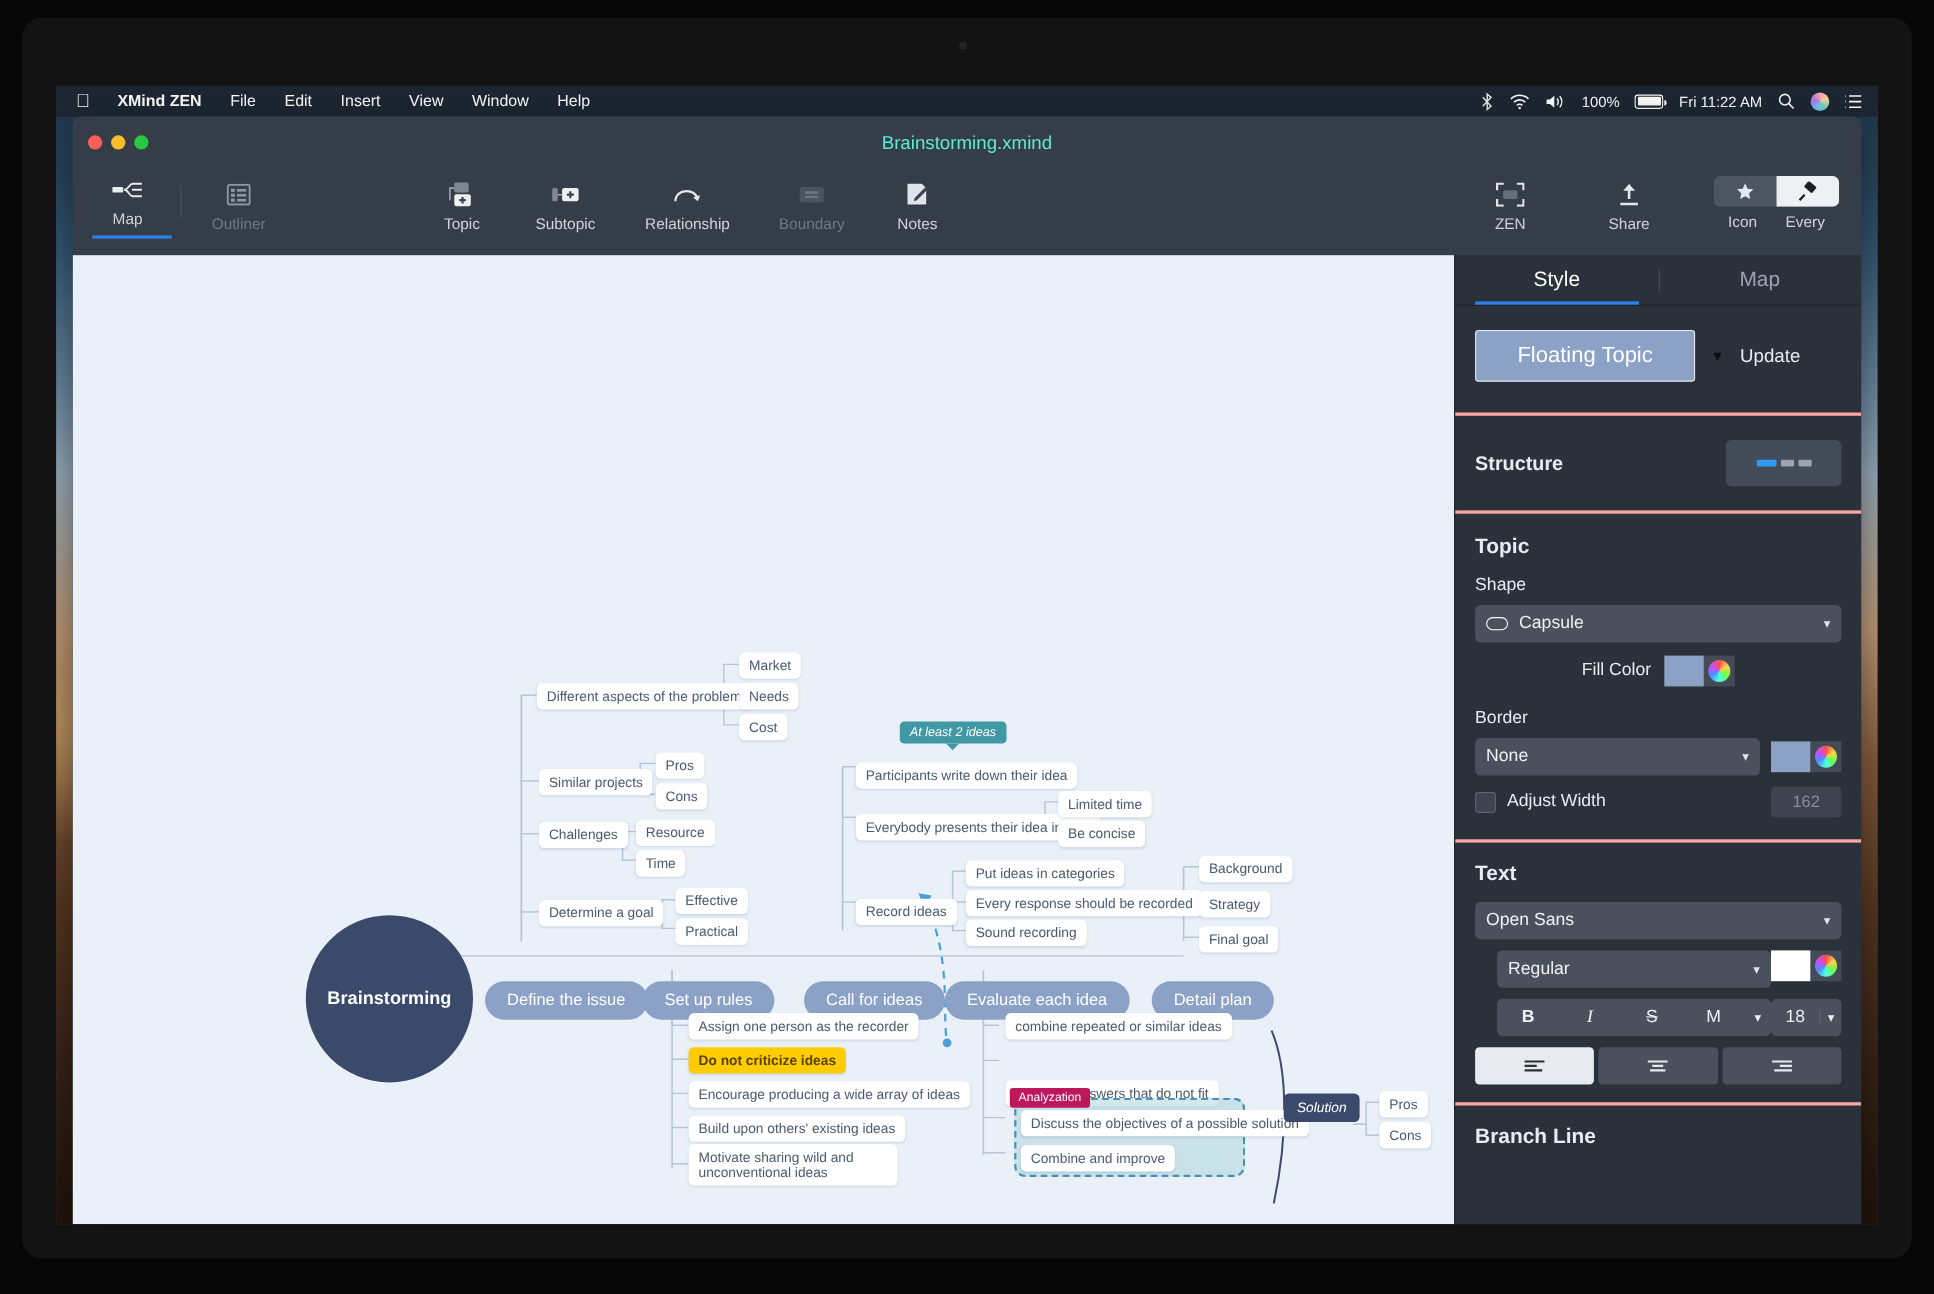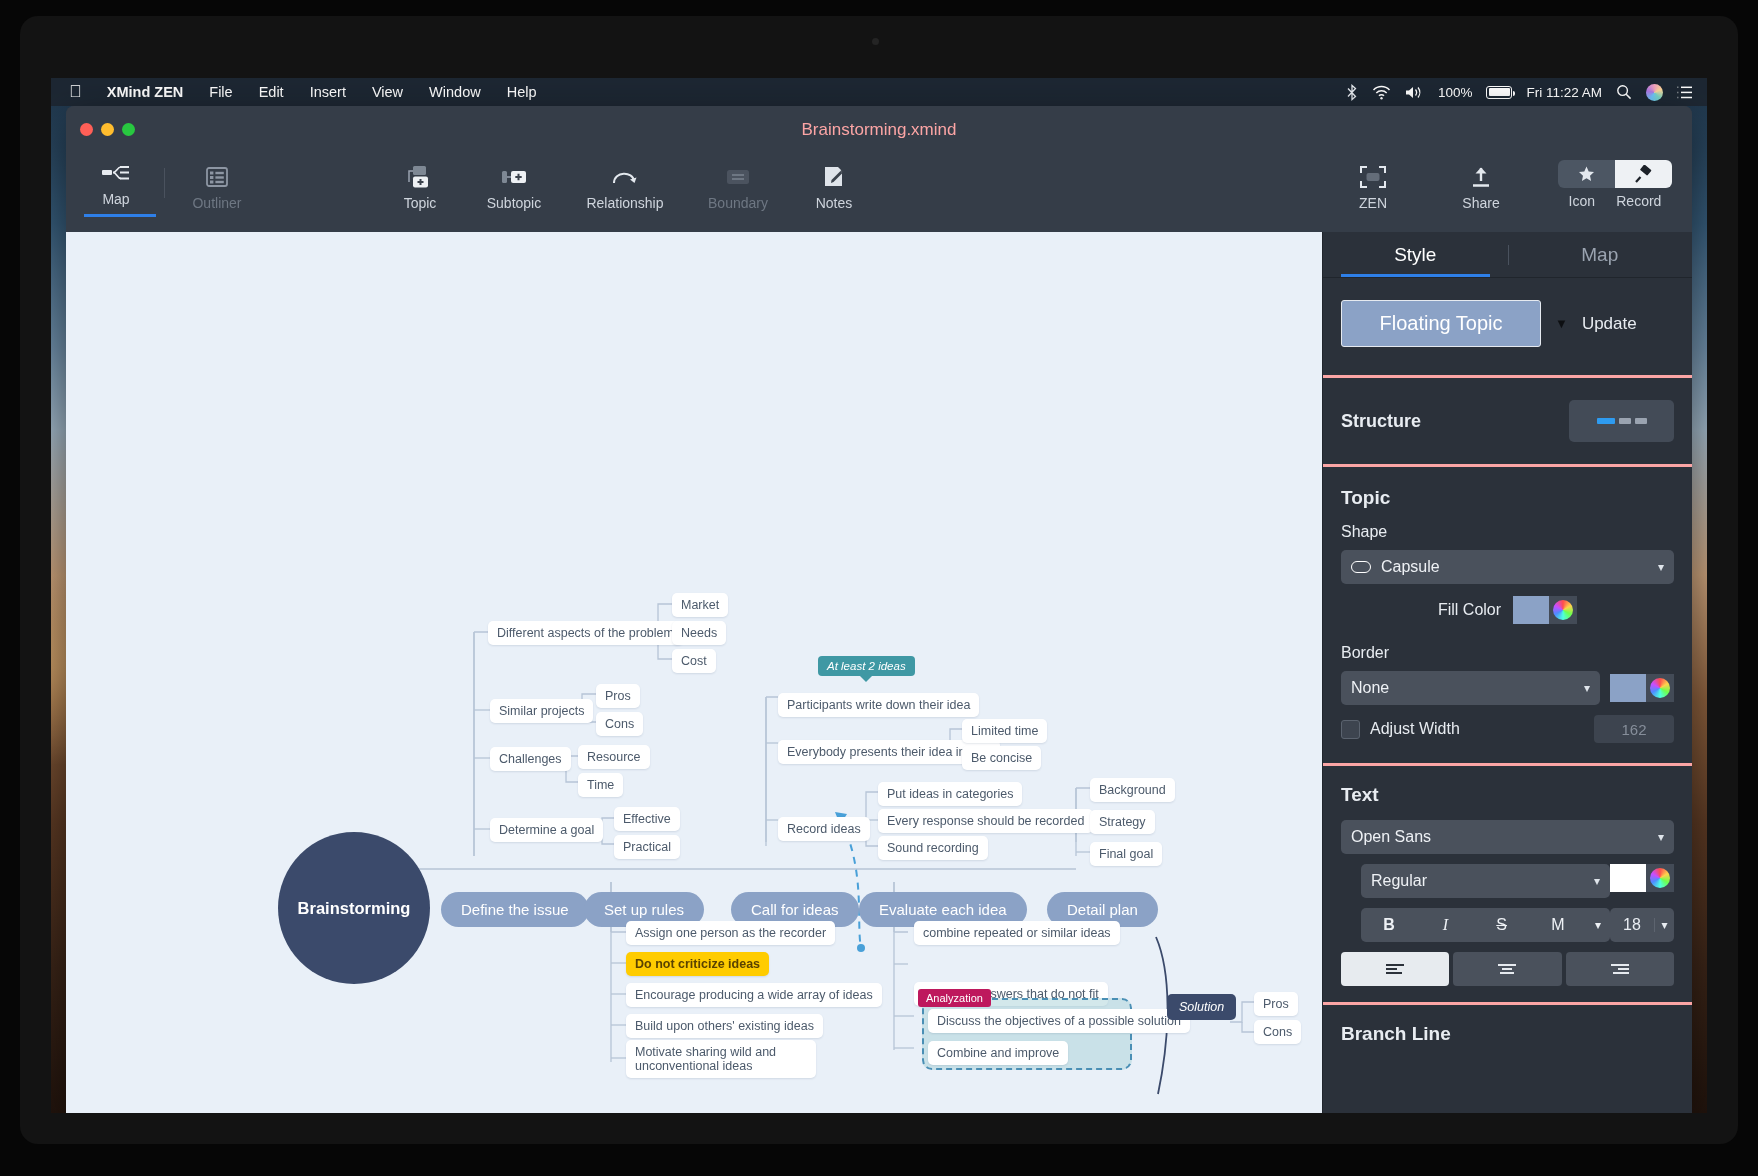--- a/index.html
+++ b/index.html
@@ -77,21 +77,21 @@
     box-shadow: 0 14px 44px rgba(0,0,0,.55);
   }
   #titlebar {
     position: relative; height: 48px; background: #353d48;
     display: flex; align-items: center;
   }
   .traffic { position: absolute; left: 14px; top: 17px; display: flex; gap: 8px; }
   .tl { width: 13px; height: 13px; border-radius: 50%; }
   .tl.red { background: #ff5f57; } .tl.yel { background: #ffbd2e; } .tl.grn { background: #28c840; }
   #doc-title {
-    width: 100%; text-align: center; color: #fca5a5; font-size: 17px;
+    width: 100%; text-align: center; color: #5eead4; font-size: 17px;
   }
 
   
   #toolbar {
     height: 78px; background: #353d48; position: relative;
     display: flex; align-items: flex-start; padding-top: 6px;
   }
   .tb-btn {
     display: flex; flex-direction: column; align-items: center; justify-content: flex-start;
     gap: 5px; color: #cfd5dd; font-size: 14px; cursor: default;
@@ -211,21 +211,21 @@
   .wheel i {
     width: 20px; height: 20px; border-radius: 50%;
     background: conic-gradient(#ff4d4d,#ffd24d,#6cff4d,#4dffe0,#4d8cff,#c94dff,#ff4d4d);
   }
   .fillrow { display:flex; align-items:center; justify-content:center; gap:12px; margin-top: 12px; }
   .borderrow { display:flex; align-items:center; gap:10px;border-radius:15px; }
   .borderrow .select { flex:1; }
   .adjrow { display:flex; align-items:center; gap:10px; margin-top:10px; }
   .cbox { width:19px; height:19px; background:#3d444f; border:1px solid #5b636f; border-radius:3px; }
   .numfield {
-    width: 80px; height: 28px; background:#3d444f; border-radius:4px; color:#868e9a;
+    width: 64px; height: 28px; background:#3d444f; border-radius:4px; color:#868e9a;
     display:flex; align-items:center; justify-content:center; font-size:15px;
   }
   .trow { display:flex; gap:0; margin-top:10px;margin-left:20px; }
   .stylebar { flex:1; height:34px; background:#4a515c; border-radius:5px; display:flex; align-items:center; }
   .stylebar .it { flex:1; text-align:center; font-size:16px; color:#eef1f5; }
   .sizefield { width:64px; height:34px; background:#4a515c; border-radius:5px; display:flex; align-items:center; }
   .sizefield .n { flex:1; text-align:center; font-size:16px; }
   .sizefield .d { width:20px; text-align:center; border-left:1px solid #5d646f; font-size:12px; }
   .alignrow { display:flex; gap:4px; margin-top:10px; }
   .alignbtn { flex:1; height:34px; background:#4a515c; border-radius:4px; display:flex; align-items:center; justify-content:center; }
@@ -441,21 +441,21 @@
               </div>
               <div class="sg on">
                 <svg width="19" height="19" viewBox="0 0 19 19">
                   <rect x="7" y="1.5" width="9.5" height="7" rx="1" fill="#1c2128" transform="rotate(40 11.7 5)"></rect>
                   <line x1="6.5" y1="12" x2="2" y2="17" stroke="#1c2128" stroke-width="2.2"></line>
                 </svg>
               </div>
             </div>
             <div class="seglabels">
               <span>Icon</span>
-              <span>Record</span>
+              <span>Every</span>
             </div>
           </div>
         </div>
       </div>
 
       <div id="body">
 
         <div id="canvas">
 
           <svg class="lines">

